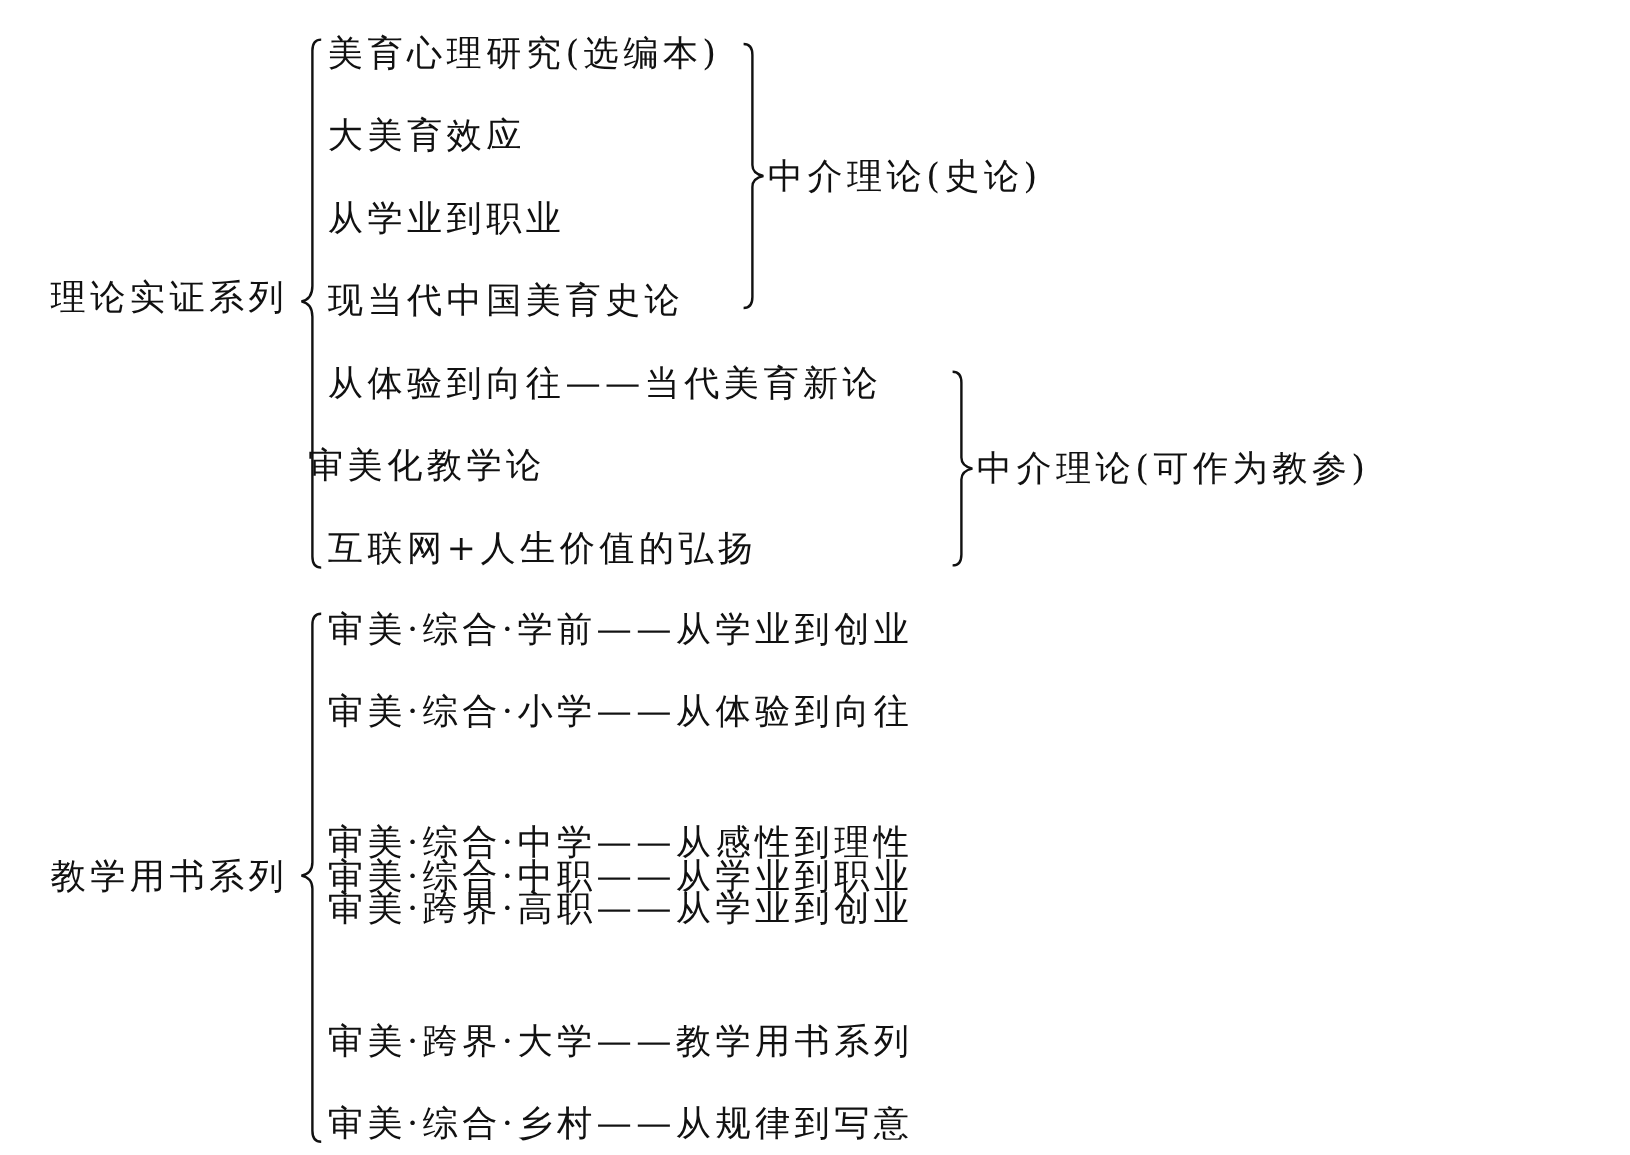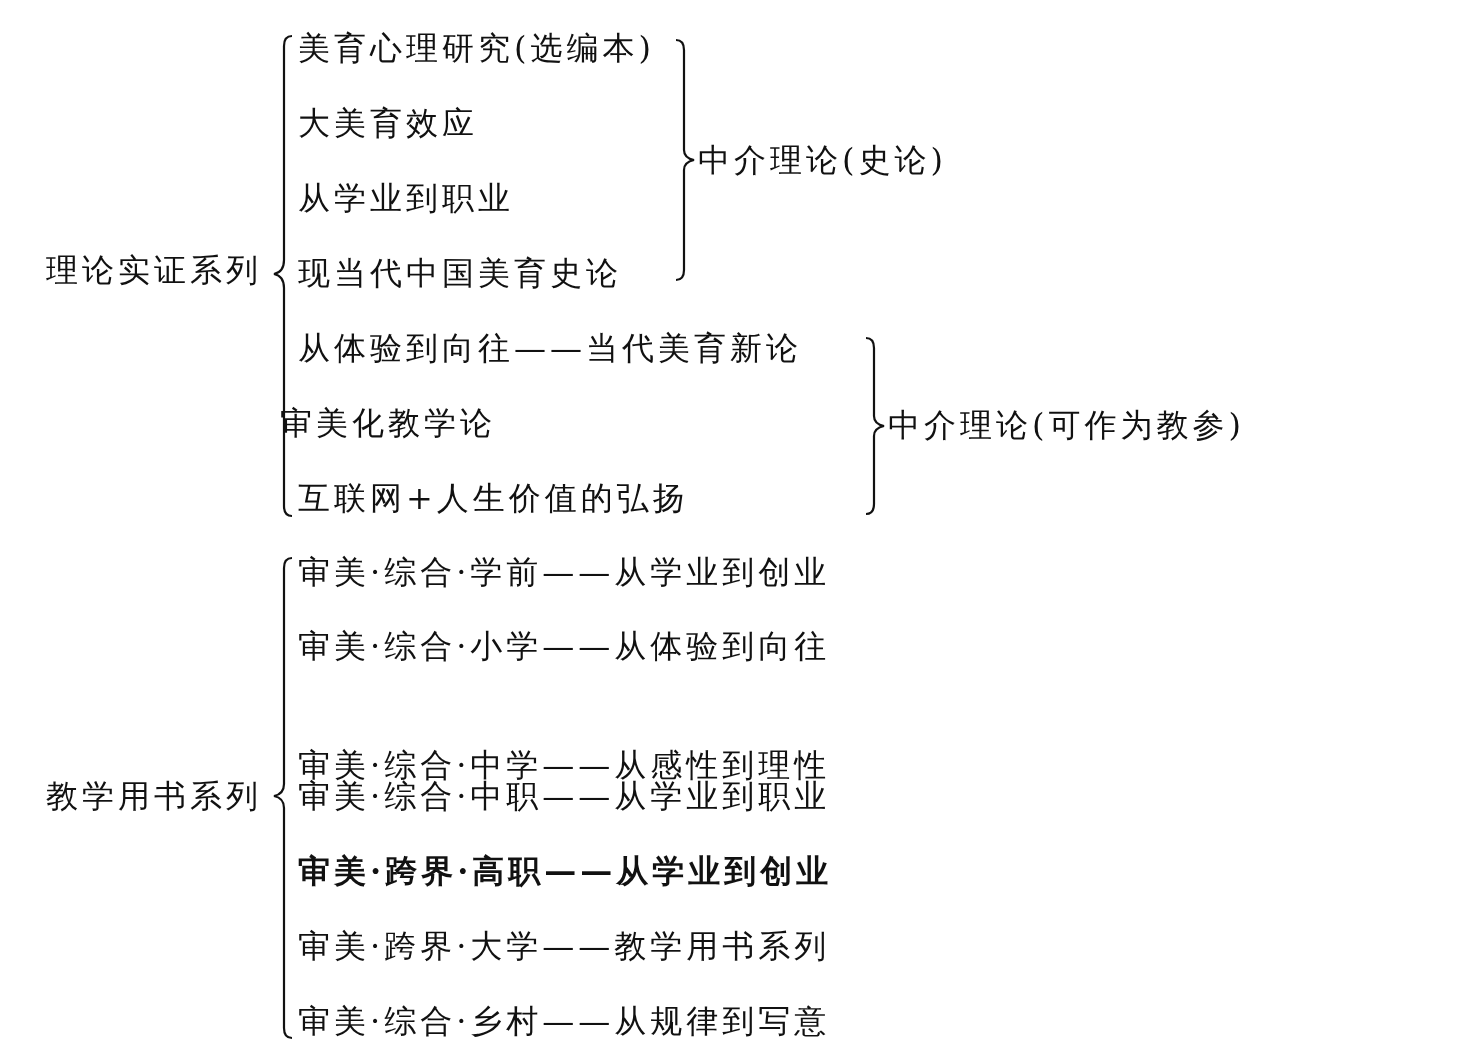--- a/index.html
+++ b/index.html
@@ -39,15 +39,15 @@
 <div class="t" style="left:46px; top:776px;">教学用书系列</div>
 
 <svg class="brace" style="left:268px; top:556px;" width="30" height="486">
   <path d="M24 2 Q16 2 16 12 L16 228 Q16 238 6 240 Q16 242 16 252 L16 472 Q16 482 24 482"></path>
 </svg>
 
 <div class="t" style="left:298px; top:552px;">审美·综合·学前——从学业到创业</div>
 <div class="t" style="left:298px; top:626px;">审美·综合·小学——从体验到向往</div>
 <div class="t" style="left:298px; top:701px;margin-top:44px;">审美·综合·中学——从感性到理性</div>
 <div class="t" style="left:298px; top:776px;">审美·综合·中职——从学业到职业</div>
-<div class="t" style="left:298px; top:851px;font-weight:bold;">审美·跨界·高职——从学业到创业</div>
+<div class="t" style="left:298px; top:805px;">审美·跨界·高职——从学业到创业</div>
 <div class="t" style="left:298px; top:926px;">审美·跨界·大学——教学用书系列</div>
 <div class="t" style="left:298px; top:1001px;">审美·综合·乡村——从规律到写意</div>
 
 </body></html>

